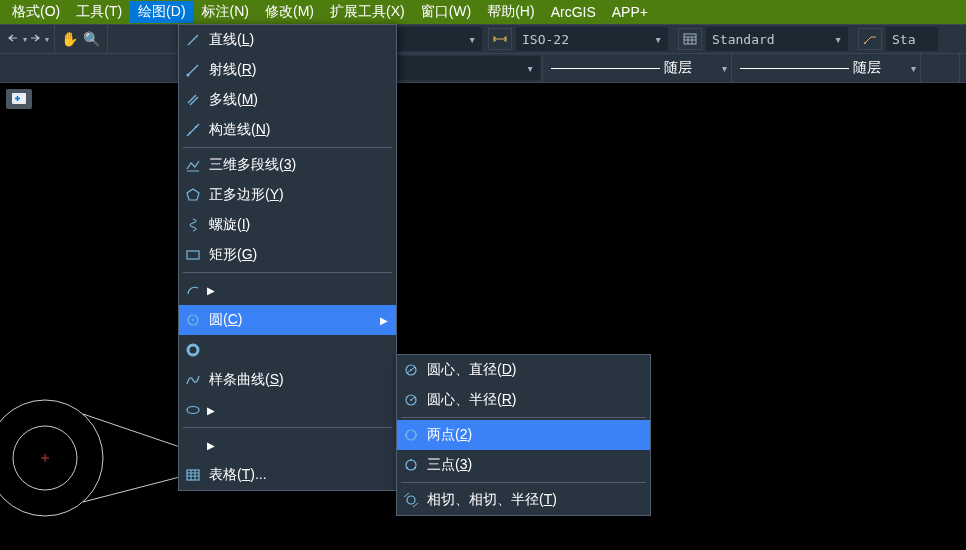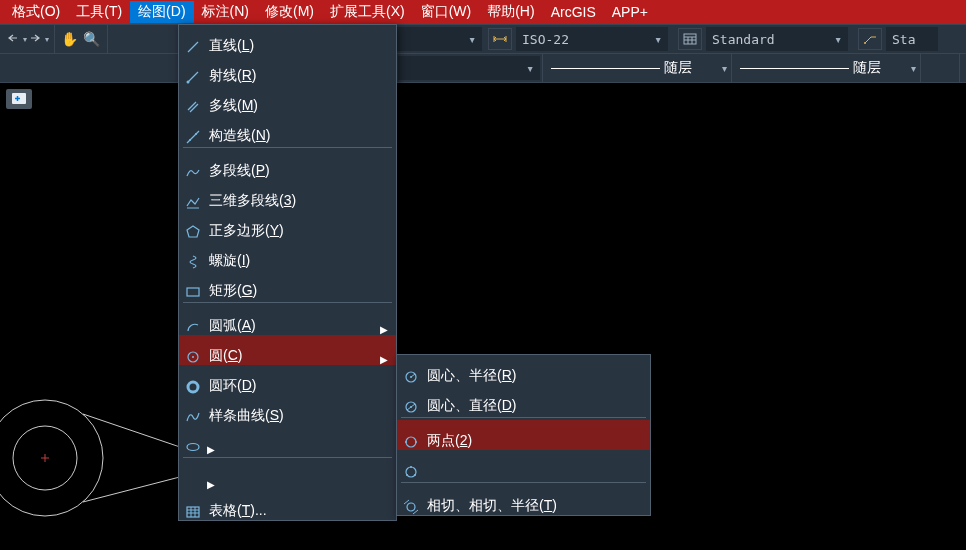--- a/index.html
+++ b/index.html
@@ -1,35 +1,35 @@
 <!DOCTYPE html>
 <html><head>
 <meta charset="utf-8">
 <style>
 body{margin:0;background:#000;font-family:"Microsoft YaHei",Arial,sans-serif;font-size:14px;overflow:hidden;width:966px;height:550px;position:relative}
-.menubar{background:#b91c1c;height:24px;display:flex;align-items:center;padding:0 4px;border-bottom:1px solid #3a4654}
+.menubar{background:#4d7c0f;height:24px;display:flex;align-items:center;padding:0 4px;border-bottom:1px solid #3a4654}
 .menubar-item{color:#fff;padding:2px 8px;cursor:pointer;white-space:nowrap}
 .menubar-item.active{background:#0078d7}
 .toolbar{background:#293441;height:28px;display:flex;align-items:center;border-bottom:1px solid #3a4654;padding:0 2px}
 .toolbar2{background:#293441;height:28px;display:flex;align-items:center;border-bottom:1px solid #3a4654}
 .tb-group{display:flex;align-items:center;border-right:1px solid #3a4654;padding:0 4px;height:100%}
 .tb-icon{width:18px;height:18px;margin:0 2px;display:flex;align-items:center;justify-content:center;color:#a0b0c0}
 .combo{background:#1e2832;color:#c0c8d0;font-family:monospace;padding:2px 6px;margin:0 2px;display:flex;align-items:center;height:20px;font-size:13px}
 .combo .arrow{margin-left:auto;padding-left:20px;color:#a0b0c0}
 .combo-icon{width:22px;height:20px;display:flex;align-items:center;justify-content:center;border:1px solid #3a4654;background:#293441;margin-right:2px}
 .layer-line{height:1px;background:#fff;flex:1;margin:0 4px}
 .canvas{position:relative;background:#000;height:470px}
 .tab{position:absolute;top:6px;left:6px;background:#4a5763;width:26px;height:20px;border-radius:2px;display:flex;align-items:center;justify-content:center}
 .tab svg{width:14px;height:12px}
 .drawing{position:absolute;top:305px;left:-10px}
 .menu{position:absolute;background:#293441;border:1px solid #50606f;box-shadow:2px 2px 8px rgba(0,0,0,.6);z-index:10}
 .menu1{top:24px;left:178px;width:217px}
 .menu2{top:354px;left:396px;width:253px}
-.menu-item{display:flex;align-items:flex-end;height:30px;color:#fff;cursor:pointer;position:relative}
-.menu-item.hover{background:#7f1d1d}
+.menu-item{display:flex;align-items:center;height:30px;color:#fff;cursor:pointer;position:relative}
+.menu-item.hover{background:#3b82f6}
 .menu-item .icon{width:28px;display:flex;align-items:center;justify-content:center;color:#7ab8e0}
 .menu-item .label{flex:1;padding-left:2px}
 .menu-item .arrow{width:16px;color:#fff;font-size:10px}
 .menu-sep{height:1px;background:#50606f;margin:2px 4px}
 .u{text-decoration:underline}
 svg{overflow:visible}
 </style>
 </head>
 <body>
 
@@ -176,28 +176,20 @@
           <circle cx="5" cy="11" r="1" fill="#7ab8e0"></circle>
           <circle cx="11" cy="5" r="1" fill="#7ab8e0"></circle>
         </svg>
       </span>
       <span class="label">构造线(<span class="u">N</span>)</span>
     </div>
     <div class="menu-sep"></div>
     <div class="menu-item">
       <span class="icon">
         <svg width="16" height="16">
-          <path d="M2 12 Q5 4 8 8 T14 6" stroke="#7ab8e0" fill="none" stroke-width="1.2"></path>
-        </svg>
-      </span>
-      <span class="label">多段线(<span class="u">P</span>)</span>
-    </div>
-    <div class="menu-item">
-      <span class="icon">
-        <svg width="16" height="16">
           <path d="M2 12 L6 6 L10 10 L14 4" stroke="#7ab8e0" fill="none" stroke-width="1.2"></path>
           <line x1="2" y1="14" x2="14" y2="14" stroke="#7ab8e0" stroke-width="1"></line>
         </svg>
       </span>
       <span class="label">三维多段线(<span class="u">3</span>)</span>
     </div>
     <div class="menu-item">
       <span class="icon">
         <svg width="16" height="16">
           <polygon points="8,2 14,6 12,13 4,13 2,6" stroke="#7ab8e0" fill="none" stroke-width="1.2"></polygon>
@@ -221,40 +213,38 @@
       </span>
       <span class="label">矩形(<span class="u">G</span>)</span>
     </div>
     <div class="menu-sep"></div>
     <div class="menu-item">
       <span class="icon">
         <svg width="16" height="16">
           <path d="M3 12 A7 7 0 0 1 13 6" stroke="#7ab8e0" fill="none" stroke-width="1.2"></path>
         </svg>
       </span>
-      <span class="label">圆弧(<span class="u">A</span>)</span>
       <span class="arrow">▶</span>
     </div>
     <div class="menu-item hover">
       <span class="icon">
         <svg width="16" height="16">
           <circle cx="8" cy="8" r="5" stroke="#7ab8e0" fill="none" stroke-width="1.2"></circle>
           <circle cx="8" cy="8" r="1" fill="#7ab8e0"></circle>
         </svg>
       </span>
       <span class="label">圆(<span class="u">C</span>)</span>
       <span class="arrow">▶</span>
     </div>
     <div class="menu-item">
       <span class="icon">
         <svg width="16" height="16">
           <circle cx="8" cy="8" r="5" stroke="#7ab8e0" stroke-width="3" fill="none"></circle>
         </svg>
       </span>
-      <span class="label">圆环(<span class="u">D</span>)</span>
     </div>
     <div class="menu-item">
       <span class="icon">
         <svg width="16" height="16">
           <path d="M2 12 Q5 2 8 8 Q11 14 14 4" stroke="#7ab8e0" fill="none" stroke-width="1.2"></path>
         </svg>
       </span>
       <span class="label">样条曲线(<span class="u">S</span>)</span>
     </div>
     <div class="menu-item">
@@ -281,35 +271,35 @@
         </svg>
       </span>
       <span class="label">表格(<span class="u">T</span>)...</span>
     </div>
   </div>
 <div class="menu menu2" id="menu2">
     <div class="menu-item">
       <span class="icon">
         <svg width="16" height="16">
           <circle cx="8" cy="8" r="5" stroke="#7ab8e0" fill="none" stroke-width="1.2"></circle>
+          <line x1="4" y1="11" x2="12" y2="5" stroke="#7ab8e0"></line>
+          <circle cx="8" cy="8" r="1" fill="#7ab8e0"></circle>
+        </svg>
+      </span>
+      <span class="label">圆心、直径(<span class="u">D</span>)</span>
+    </div>
+    <div class="menu-item">
+      <span class="icon">
+        <svg width="16" height="16">
+          <circle cx="8" cy="8" r="5" stroke="#7ab8e0" fill="none" stroke-width="1.2"></circle>
           <line x1="8" y1="8" x2="12" y2="5" stroke="#7ab8e0"></line>
           <circle cx="8" cy="8" r="1" fill="#7ab8e0"></circle>
         </svg>
       </span>
       <span class="label">圆心、半径(<span class="u">R</span>)</span>
-    </div>
-    <div class="menu-item">
-      <span class="icon">
-        <svg width="16" height="16">
-          <circle cx="8" cy="8" r="5" stroke="#7ab8e0" fill="none" stroke-width="1.2"></circle>
-          <line x1="4" y1="11" x2="12" y2="5" stroke="#7ab8e0"></line>
-          <circle cx="8" cy="8" r="1" fill="#7ab8e0"></circle>
-        </svg>
-      </span>
-      <span class="label">圆心、直径(<span class="u">D</span>)</span>
     </div>
     <div class="menu-sep"></div>
     <div class="menu-item hover">
       <span class="icon">
         <svg width="16" height="16">
           <circle cx="8" cy="8" r="5" stroke="#7ab8e0" fill="none" stroke-width="1.2"></circle>
           <circle cx="3" cy="8" r="1" fill="#7ab8e0"></circle>
           <circle cx="13" cy="8" r="1" fill="#7ab8e0"></circle>
         </svg>
       </span>
@@ -317,20 +307,21 @@
     </div>
     <div class="menu-item">
       <span class="icon">
         <svg width="16" height="16">
           <circle cx="8" cy="8" r="5" stroke="#7ab8e0" fill="none" stroke-width="1.2"></circle>
           <circle cx="8" cy="3" r="1" fill="#7ab8e0"></circle>
           <circle cx="4" cy="11" r="1" fill="#7ab8e0"></circle>
           <circle cx="12" cy="11" r="1" fill="#7ab8e0"></circle>
         </svg>
       </span>
+      <span class="label">三点(<span class="u">3</span>)</span>
     </div>
     <div class="menu-sep"></div>
     <div class="menu-item">
       <span class="icon">
         <svg width="16" height="16">
           <circle cx="8" cy="8" r="4" stroke="#7ab8e0" fill="none" stroke-width="1.2"></circle>
           <line x1="1" y1="5" x2="6" y2="1" stroke="#7ab8e0"></line>
           <line x1="10" y1="15" x2="15" y2="11" stroke="#7ab8e0"></line>
         </svg>
       </span>

